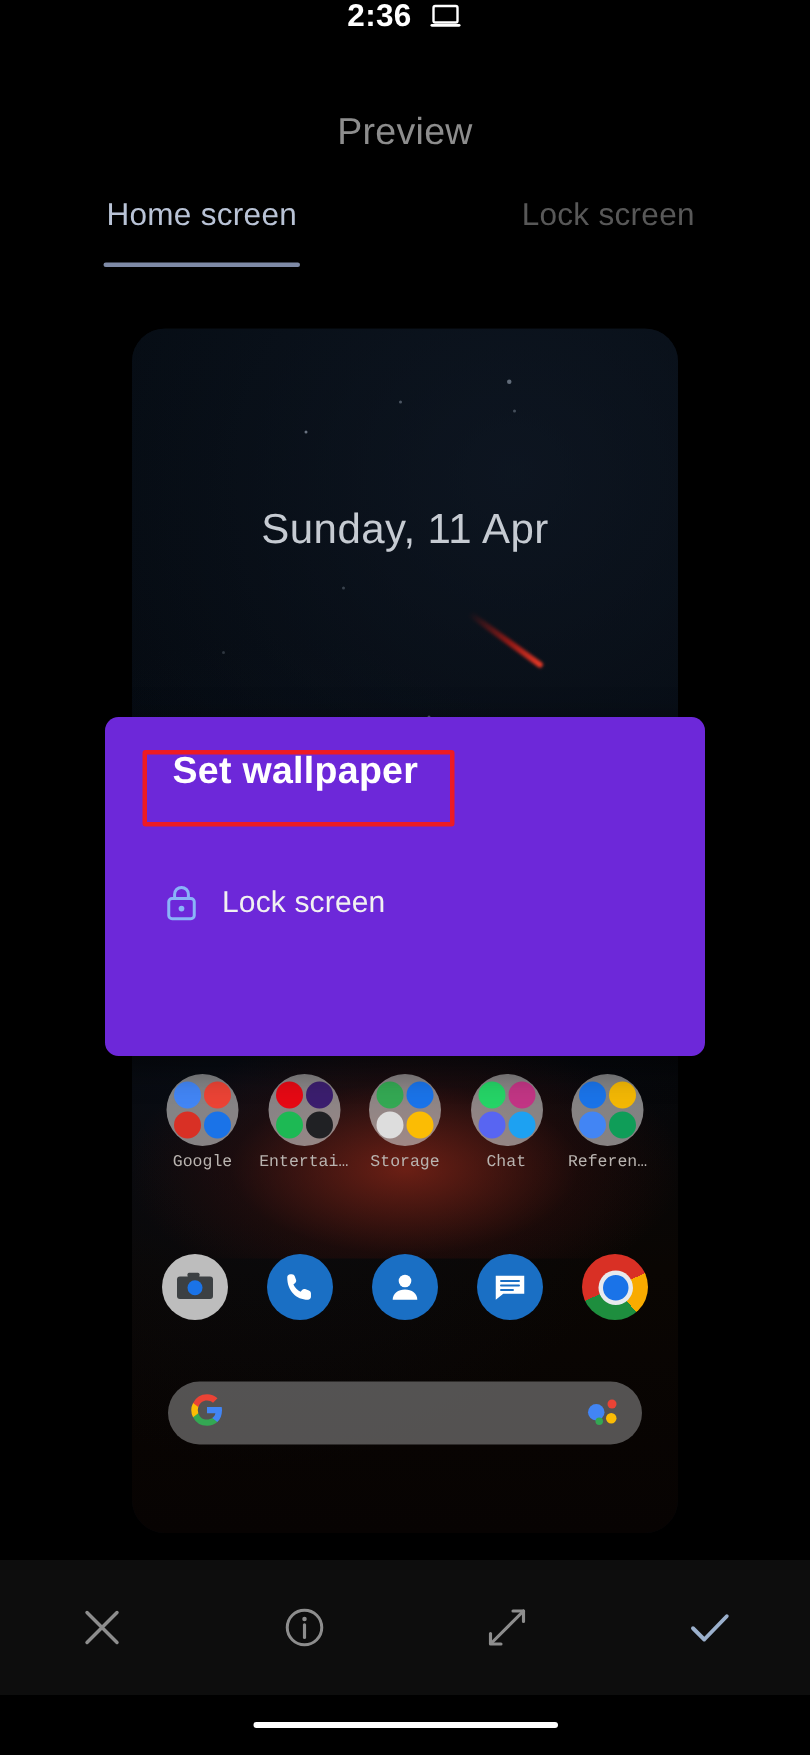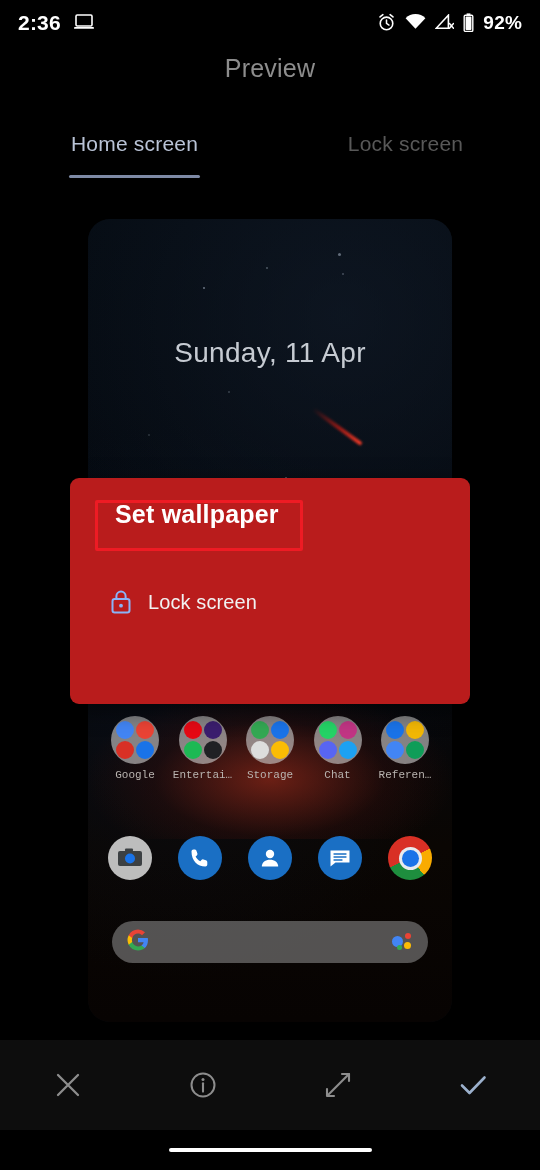--- a/index.html
+++ b/index.html
@@ -16,30 +16,31 @@
     overflow:hidden;
   }
 
   
   #statusbar {
     position:absolute; top:0; left:0;
     width:540px; height:44px;
     display:flex; align-items:center;
     padding:0 18px;
     color:#fff;
+    flex-direction:column;
   }
   #statusbar .left { display:flex; align-items:center; gap:12px; }
   #statusbar .right { margin-left:auto; display:flex; align-items:center; gap:9px; }
   .sb-time { font-size:21px; font-weight:bold; letter-spacing:.2px; line-height:1; }
   .sb-pct  { font-size:19px; font-weight:bold; letter-spacing:.2px; line-height:1; }
   .sb-ico { display:block; }
 
   
   #preview-title {
-    position:absolute; top:54px; left:0; width:540px;
+    position:absolute; top:74px; left:0; width:540px;
     text-align:center;
     font-size:25px; color:#8d8d8d; letter-spacing:.2px;
   }
   #tabs {
     position:absolute; top:132px; left:0; width:460px; height:56px;padding-left:28px;
   }
   .tab {
     position:absolute; top:0;
     font-size:21px; letter-spacing:.2px;
     padding-bottom:10px;
@@ -145,21 +146,21 @@
   .assistant {
     margin-left:auto;
     position:relative; width:22px; height:18px;
   }
   .assistant i { position:absolute; border-radius:50%; display:block; }
 
   
   #dialog {
     position:absolute; left:70px; top:478px;
     width:400px; height:226px;
-    background:#b91c1c;
+    background:#6d28d9;
     border-radius:9px;
     box-shadow:0 6px 22px rgba(0,0,0,.55);
   }
   #dialog-title {
     position:absolute; left:37px; top:16px;
     font-size:25px; font-weight:bold; color:#fff;
     letter-spacing:.2px;
     padding:6px 8px;
   }
   #title-highlight {
@@ -208,40 +209,20 @@
 
 <div id="screen">
 
   <div id="statusbar">
     <div class="left">
       <span class="sb-time">2:36</span>
       <svg class="sb-ico" width="22" height="18" viewBox="0 0 22 18">
         <rect x="3" y="2" width="16" height="11" rx="1.2" fill="none" stroke="#fff" stroke-width="1.6"></rect>
         <rect x="1" y="14" width="20" height="1.8" rx="0.9" fill="#fff"></rect>
       </svg>
-    </div>
-    <div class="right">
-      <svg class="sb-ico" width="19" height="19" viewBox="0 0 20 20">
-        <circle cx="10" cy="11" r="6.6" fill="none" stroke="#fff" stroke-width="1.7"></circle>
-        <path d="M10 7.4V11l2.6 1.7" stroke="#fff" stroke-width="1.6" fill="none" stroke-linecap="round"></path>
-        <path d="M3.2 4.1 L6.2 1.8 M16.8 4.1 L13.8 1.8" stroke="#fff" stroke-width="1.7" stroke-linecap="round"></path>
-      </svg>
-      <svg class="sb-ico" width="21" height="16" viewBox="0 0 21 16">
-        <path d="M10.5 14.8 L0.6 4.2 A14 14 0 0 1 20.4 4.2 Z" fill="#fff"></path>
-      </svg>
-      <svg class="sb-ico" width="19" height="16" viewBox="0 0 19 16">
-        <path d="M13.4 1.2 L13.4 14.3 L1.2 14.3 Z" fill="none" stroke="#fff" stroke-width="1.6"></path>
-        <path d="M14.5 9.5 L18.5 14.2 M18.5 9.5 L14.5 14.2" stroke="#fff" stroke-width="1.5" stroke-linecap="round"></path>
-      </svg>
-      <svg class="sb-ico" width="11" height="19" viewBox="0 0 11 19">
-        <rect x="3.6" y="0.4" width="3.8" height="1.8" fill="#fff"></rect>
-        <rect x="1.2" y="2.2" width="8.6" height="16.2" rx="1.2" fill="none" stroke="#fff" stroke-width="1.4"></rect>
-        <rect x="2.6" y="3.6" width="5.8" height="13.4" rx="0.8" fill="#fff"></rect>
-      </svg>
-      <span class="sb-pct">92%</span>
     </div>
   </div>
 
   <div id="preview-title">Preview</div>
 
   <div id="tabs">
     <div class="tab home">Home screen</div>
     <div class="tab lock">Lock screen</div>
     <div class="tab-underline"></div>
   </div>

